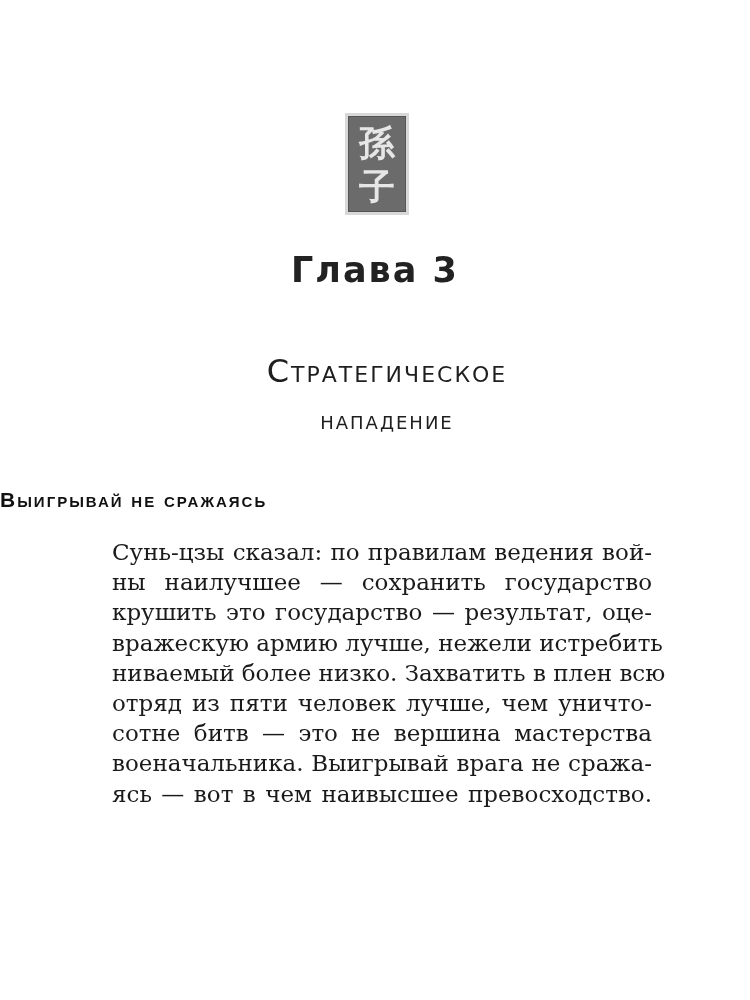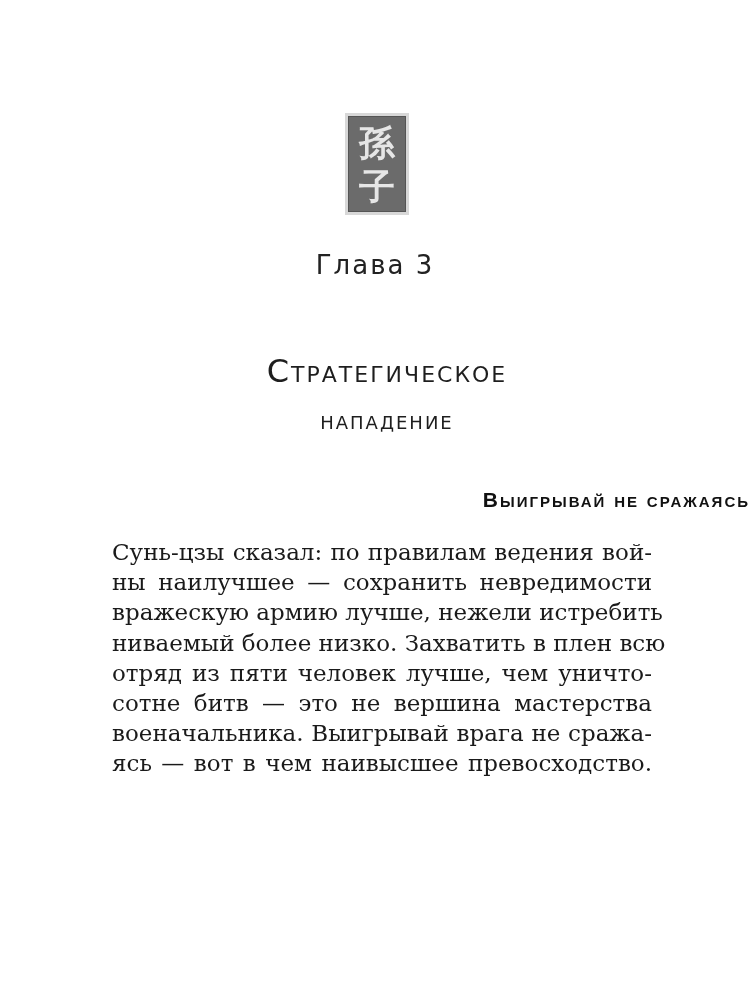--- a/index.html
+++ b/index.html
@@ -42,22 +42,22 @@
       line-height: 38px;
       font-weight: bold;
     }
     .chapter-label {
       position: absolute;
       left: 0;
       width: 750px;
       top: 250px;
       text-align: center;
       font-family: "DejaVu Sans", sans-serif;
-      font-size: 26px;
-      font-weight: 400;
+      font-size: 35px;
+      font-weight: 700;
       letter-spacing: 2px;
       color: #222;
     }
     .chapter-title {
       position: absolute;
       left: 12px;
       width: 750px;
       top: 346px;
       text-align: center;
       font-family: "DejaVu Sans", sans-serif;
@@ -74,21 +74,21 @@
     .chapter-title .line2 {
       display: block;
       font-size: 25px;
       text-transform: lowercase;
     }
     .section-heading {
       position: absolute;
       left: 0;
       width: 750px;
       top: 488px;
-      text-align: right;
+      text-align: left;
       font-family: "Liberation Sans", sans-serif;
       font-weight: bold;
       font-size: 21px;
       font-variant: small-caps;
       letter-spacing: 2px;
       color: #111;
     }
     .body-text {
       position: absolute;
       left: 112px;
@@ -125,20 +125,21 @@
 
 <div class="chapter-title">
   <span class="line1">Стратегическое</span>
   <span class="line2">нападение</span>
 </div>
 
 <div class="section-heading">Выигрывай не сражаясь</div>
 
 <div class="body-text">
   <span class="body-line">Сунь-цзы сказал: по правилам ведения вой-</span>
-  <span class="body-line">ны наилучшее — сохранить невредимости</span>
+  <span class="body-line">ны наилучшее — сохранить государство</span>
+  <span class="body-line">крушить это государство — результат, оце-</span>
   <span class="body-line">вражескую армию лучше, нежели истребить</span>
   <span class="body-line">ниваемый более низко. Захватить в плен всю</span>
   <span class="body-line">отряд из пяти человек лучше, чем уничто-</span>
   <span class="body-line">сотне битв — это не вершина мастерства</span>
   <span class="body-line">военачальника. Выигрывай врага не сража-</span>
   <span class="body-line last">ясь — вот в чем наивысшее превосходство.</span>
 </div>
 
 </body></html>

